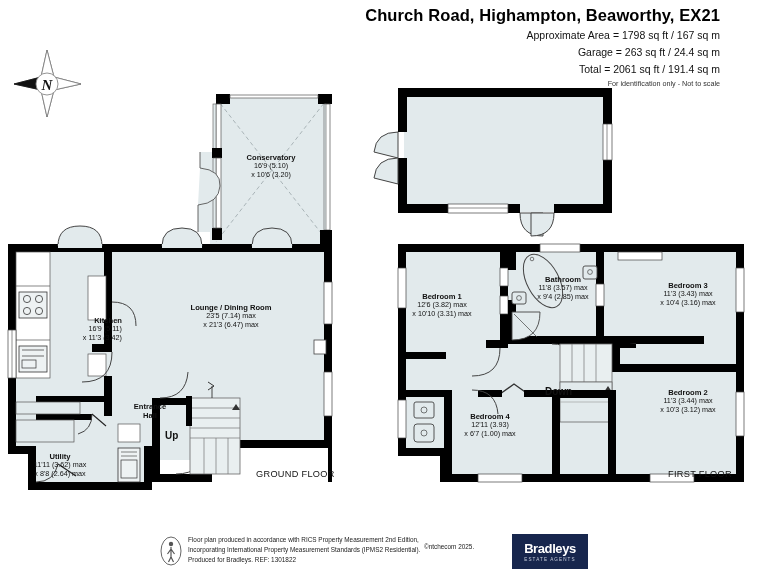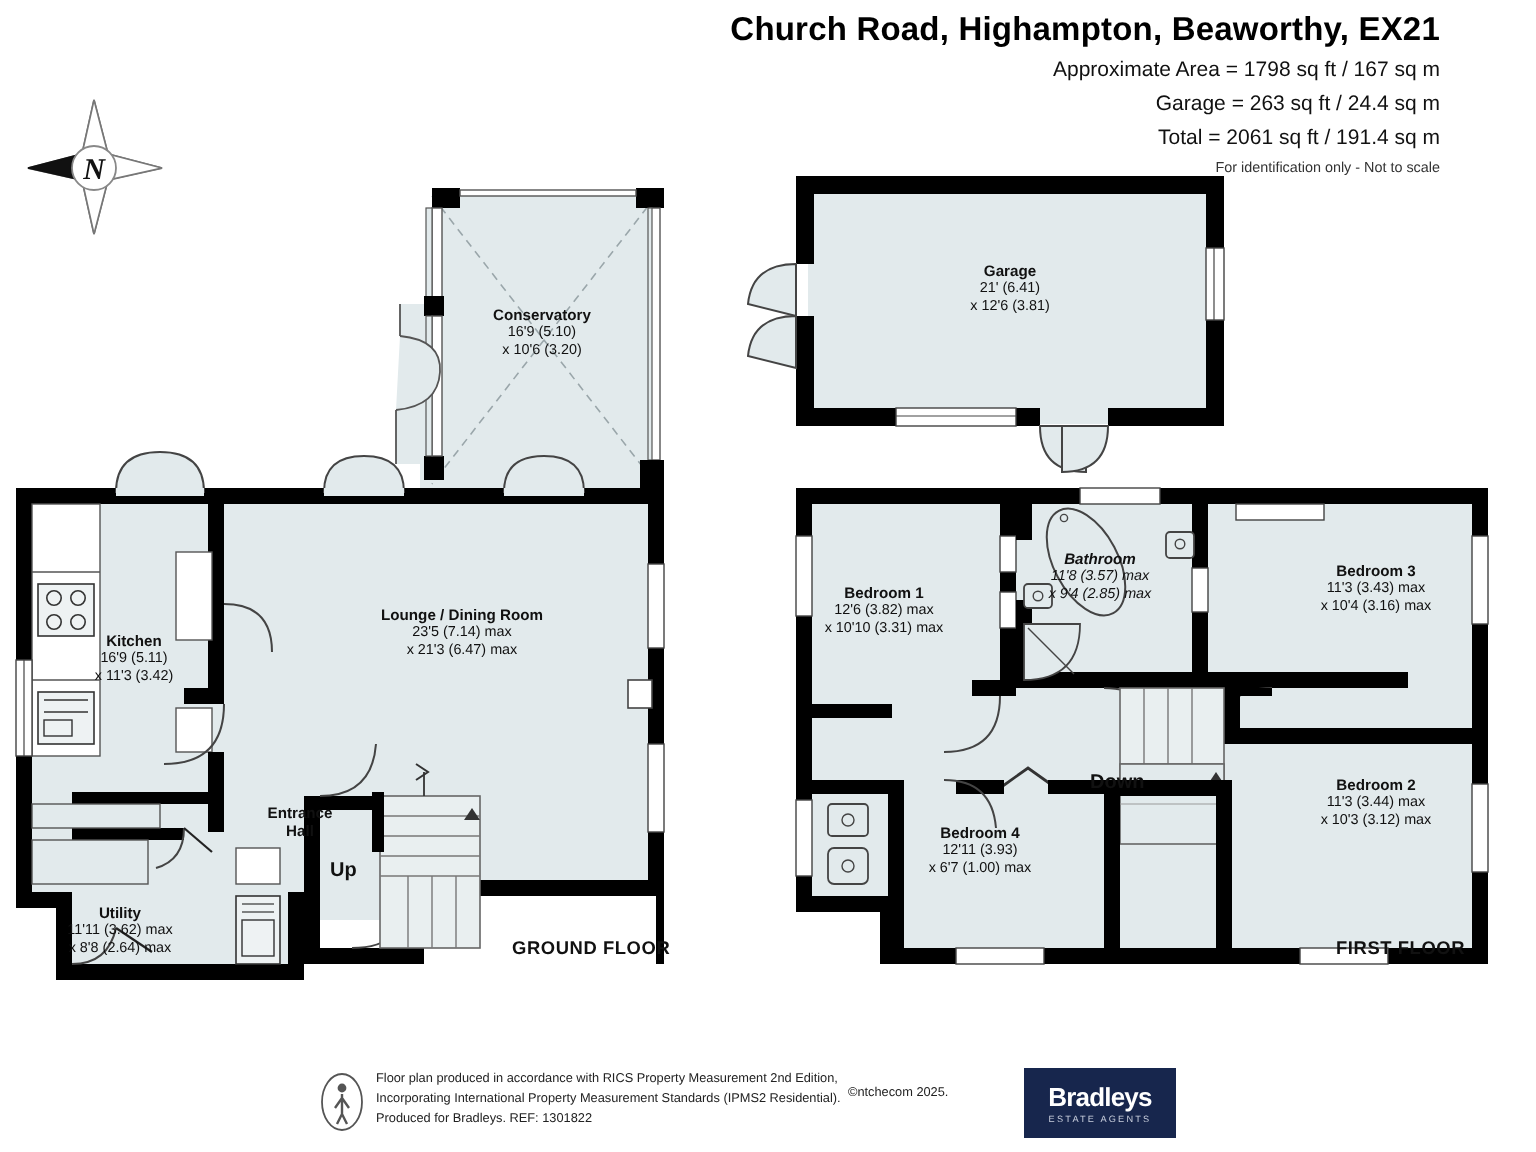--- a/index.html
+++ b/index.html
@@ -22,21 +22,21 @@
   
   .compass{position:absolute;left:8px;top:44px;width:78px;height:78px;}
 
   
   .plan{position:absolute;left:0;top:0;}
 
   
   .rl{position:absolute;text-align:center;line-height:1.22;}
   .rl .nm{font-size:7.6px;font-weight:bold;color:#111;white-space:nowrap;}
   .rl .dim{font-size:7.2px;color:#111;white-space:nowrap;}
-  .floorlbl{position:absolute;font-size:9.2px;font-weight:bold;letter-spacing:.3px;color:#111;}
+  .floorlbl{position:absolute;font-size:9.2px;font-weight:normal;letter-spacing:.3px;color:#111;}
   .updown{position:absolute;font-size:10px;font-weight:bold;color:#111;}
 
   
   .footer{position:absolute;left:160px;top:533px;width:430px;height:38px;}
   .fl-icon{position:absolute;left:0;top:3px;width:22px;height:30px;}
   .fl-text{position:absolute;left:28px;top:2px;font-size:6.4px;line-height:1.55;color:#222;}
   .fl-copy{position:absolute;left:264px;top:10px;font-size:6.4px;color:#222;}
   .logo{position:absolute;left:352px;top:1px;width:76px;height:35px;background:#17264d;
         display:flex;flex-direction:column;align-items:center;justify-content:center;}
   .logo-m{color:#fff;font-size:13px;font-weight:bold;letter-spacing:-.4px;line-height:1;}
@@ -309,27 +309,22 @@
       <path d="M472,390 Q496,390 498,414" fill="none" stroke="#444" stroke-width="1"></path>
     </g>
   </svg>
 
   <div class="rl" style="left:216px;top:153px;width:110px;">
     <div class="nm">Conservatory</div>
     <div class="dim">16'9 (5.10)</div>
     <div class="dim">x 10'6 (3.20)</div>
   </div>
 
-  <div class="rl" style="left:450px;top:131px;width:110px;">
-    <div class="nm">Garage</div>
-    <div class="dim">21' (6.41)</div>
-    <div class="dim">x 12'6 (3.81)</div>
-  </div>
-
-  <div class="rl" style="left:12px;top:316px;width:110px;">
+
+  <div class="rl" style="left:12px;top:316px;width:110px;text-align:right;">
     <div class="nm">Kitchen</div>
     <div class="dim">16'9 (5.11)</div>
     <div class="dim">x 11'3 (3.42)</div>
   </div>
 
   <div class="rl" style="left:158px;top:303px;width:146px;">
     <div class="nm">Lounge / Dining Room</div>
     <div class="dim">23'5 (7.14) max</div>
     <div class="dim">x 21'3 (6.47) max</div>
   </div>
@@ -344,21 +339,21 @@
     <div class="dim">11'11 (3.62) max</div>
     <div class="dim">x 8'8 (2.64) max</div>
   </div>
 
   <div class="rl" style="left:392px;top:292px;width:100px;">
     <div class="nm">Bedroom 1</div>
     <div class="dim">12'6 (3.82) max</div>
     <div class="dim">x 10'10 (3.31) max</div>
   </div>
 
-  <div class="rl" style="left:495px;top:275px;width:110px;font-style:italic;">
+  <div class="rl" style="left:508px;top:275px;width:110px;">
     <div class="nm">Bathroom</div>
     <div class="dim">11'8 (3.57) max</div>
     <div class="dim">x 9'4 (2.85) max</div>
   </div>
 
   <div class="rl" style="left:636px;top:281px;width:104px;">
     <div class="nm">Bedroom 3</div>
     <div class="dim">11'3 (3.43) max</div>
     <div class="dim">x 10'4 (3.16) max</div>
   </div>

